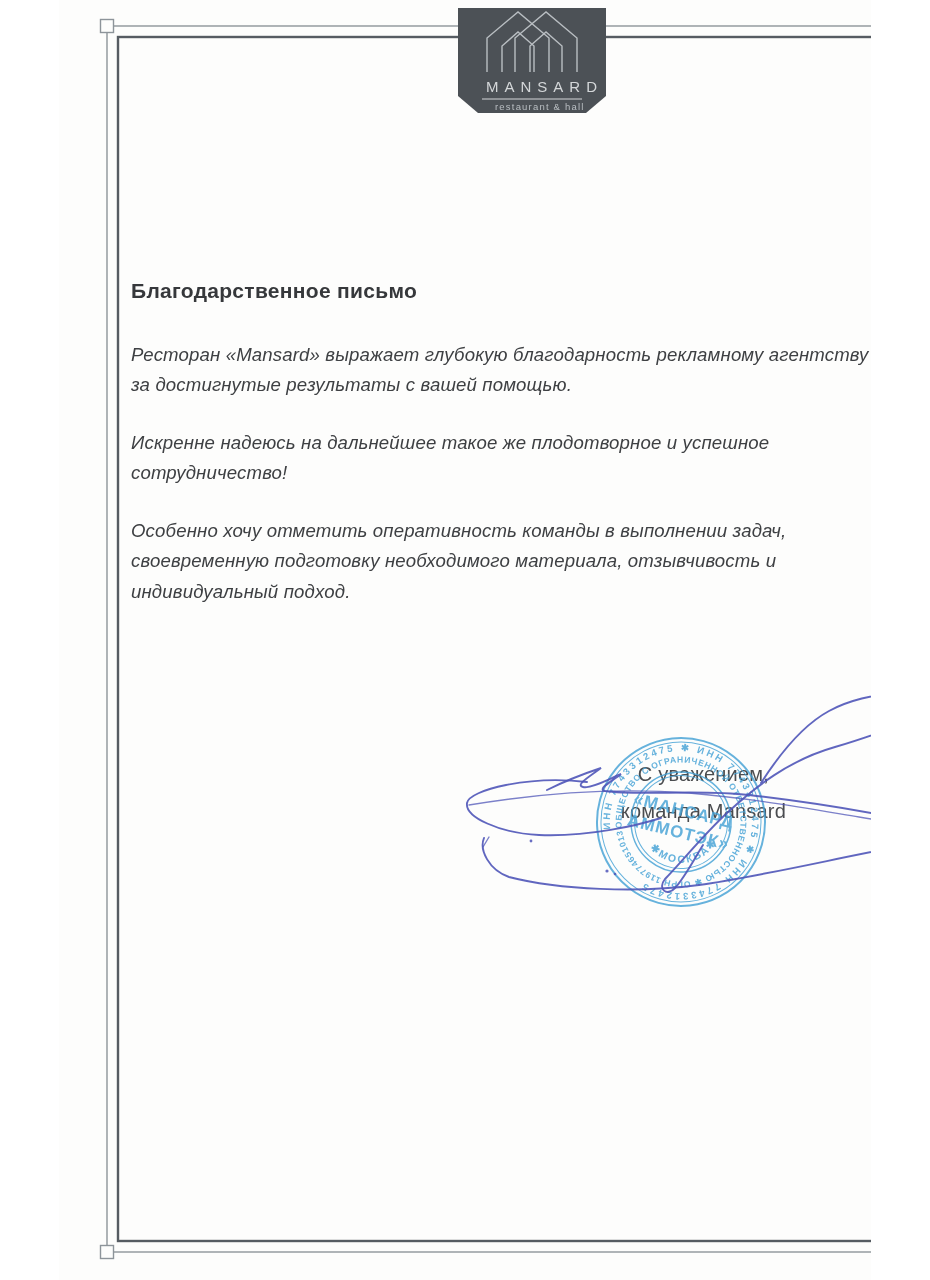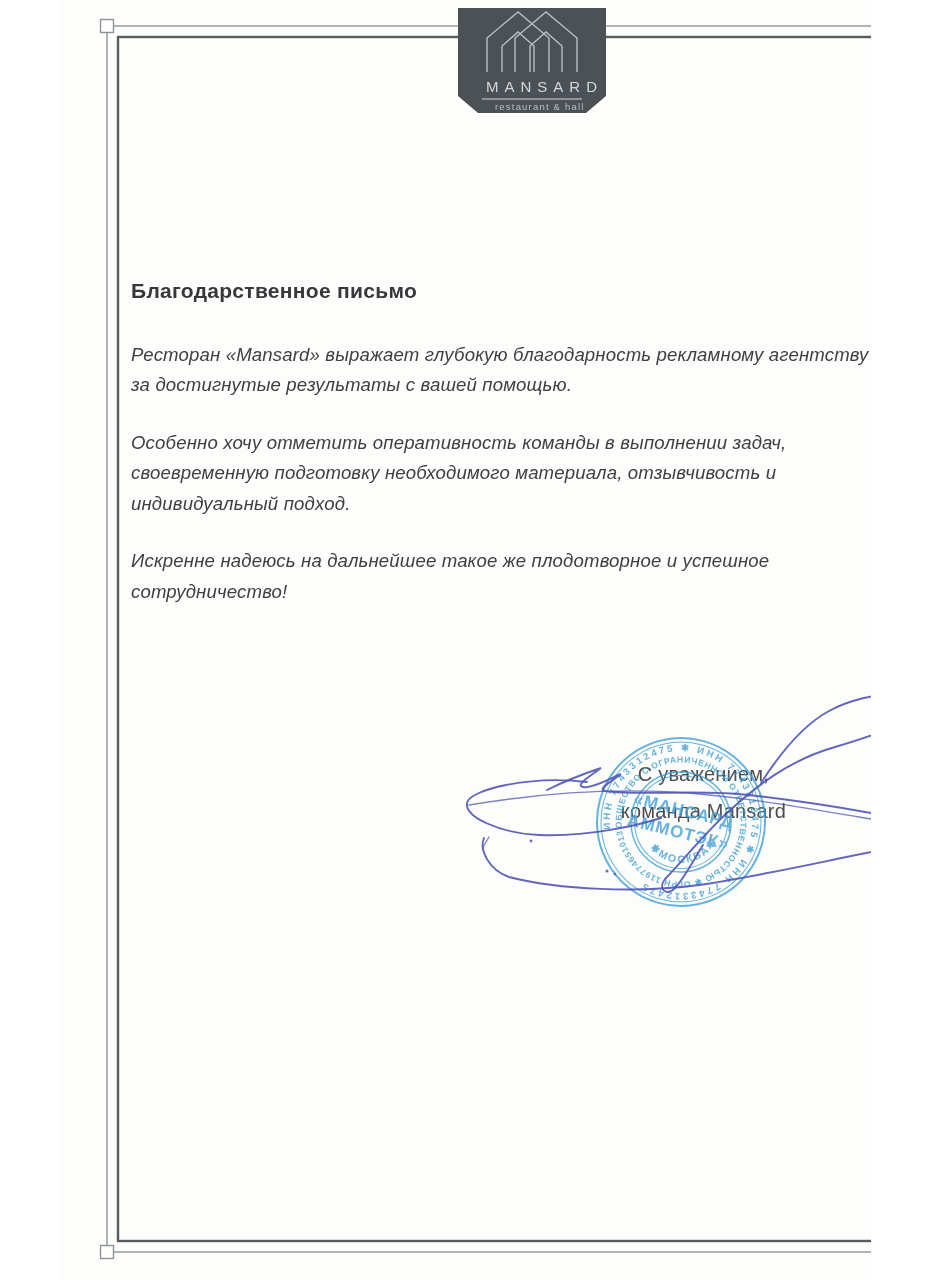--- a/index.html
+++ b/index.html
@@ -85,22 +85,22 @@
       <path class="badge-house" d="M 72,64 L 72,38 L 88,24 L 104,38 L 104,64"></path>
     </g>
     <text class="badge-name" x="28" y="84">MANSARD</text>
     <line class="badge-rule" x1="24" y1="91" x2="124" y2="91"></line>
     <text class="badge-tagline" x="37" y="102">restaurant &amp; hall</text>
   </svg>
 
   <div class="letter-body">
     <div class="letter-title">Благодарственное письмо</div>
     <p>Ресторан «Mansard» выражает глубокую благодарность рекламному агентству ENJ за достигнутые результаты с вашей помощью.</p>
+    <p>Искренне надеюсь на дальнейшее такое же плодотворное и успешное сотрудничество!</p>
     <p>Особенно хочу отметить оперативность команды в выполнении задач, своевременную подготовку необходимого материала, отзывчивость и индивидуальный подход.</p>
-    <p>Искренне надеюсь на дальнейшее такое же плодотворное и успешное сотрудничество!</p>
   </div>
 
   <div class="closing">
     <div>С уважением,</div>
     <div>команда Mansard</div>
   </div>
 
   <svg class="stamp" viewBox="0 0 220 220">
     <g transform="rotate(-6 110 110)">
       <circle class="stamp-ring" cx="110" cy="110" r="84" stroke-width="2"></circle>

